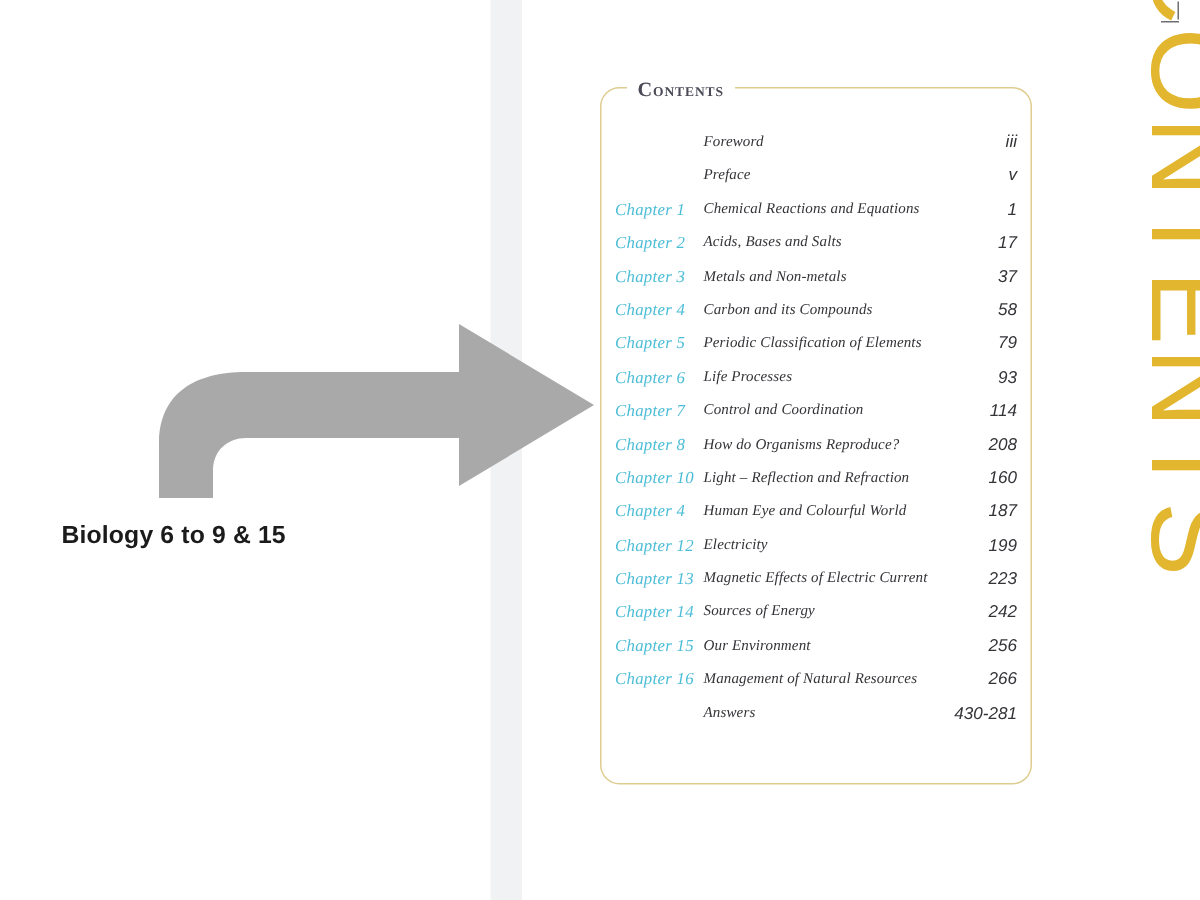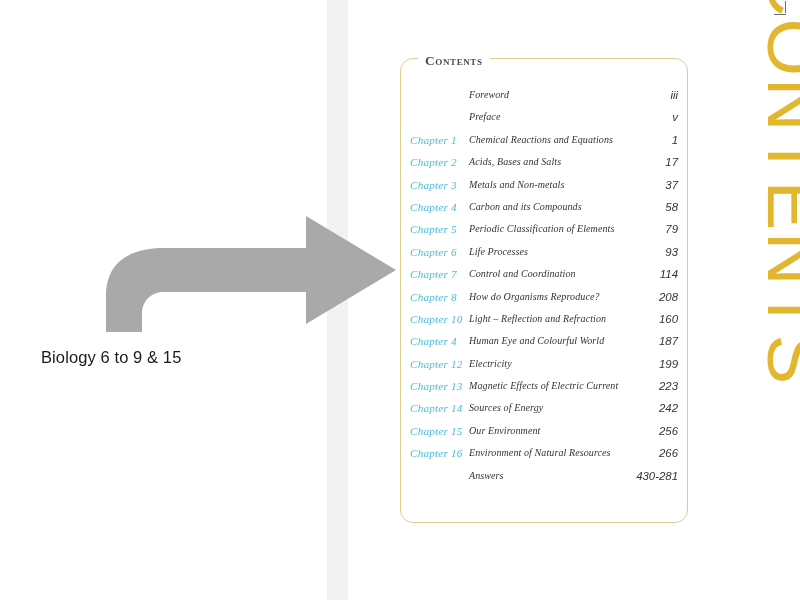--- a/index.html
+++ b/index.html
@@ -50,21 +50,21 @@
     background: #6f6f72;
   }
 
   
   .annotation-label {
     position: absolute;
     left: 41px;
     top: 348px;
     font-family: "Liberation Sans", sans-serif;
     font-size: 16.5px;
-    font-weight: normal;
+    font-weight: bold;
     color: #1b1b1b;
     letter-spacing: 0.1px;
     white-space: nowrap;
   }
 
   
   .arrow-svg {
     position: absolute;
     left: 96px;
     top: 200px;
@@ -274,21 +274,21 @@
       <span class="toc-title">Sources of Energy</span>
       <span class="toc-page">242</span>
     </div>
     <div class="toc-row">
       <span class="toc-chapter">Chapter 15</span>
       <span class="toc-title">Our Environment</span>
       <span class="toc-page">256</span>
     </div>
     <div class="toc-row">
       <span class="toc-chapter">Chapter 16</span>
-      <span class="toc-title">Environment of Natural Resources</span>
+      <span class="toc-title">Management of Natural Resources</span>
       <span class="toc-page">266</span>
     </div>
     <div class="toc-row front">
       <span class="toc-chapter"></span>
       <span class="toc-title">Answers</span>
       <span class="toc-page">430-281</span>
     </div>
   </div>
 
 </body></html>

